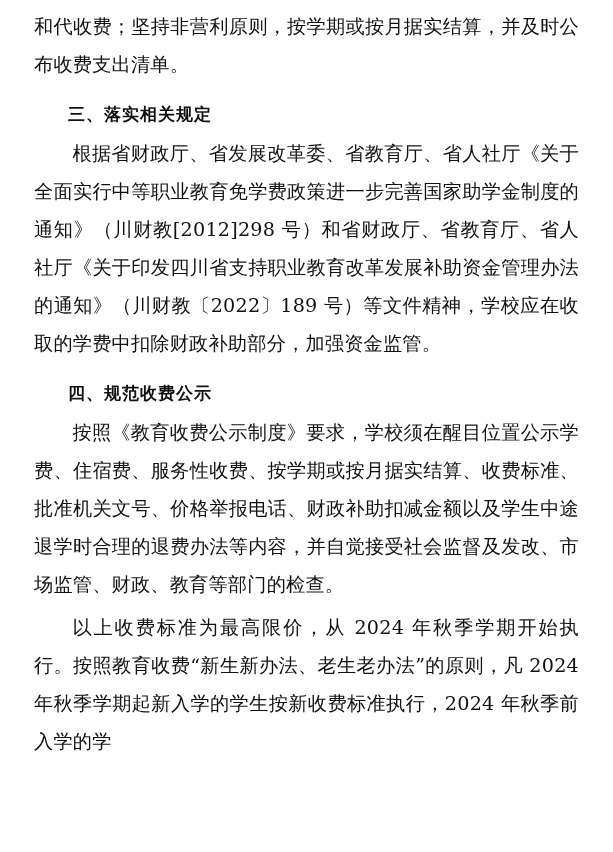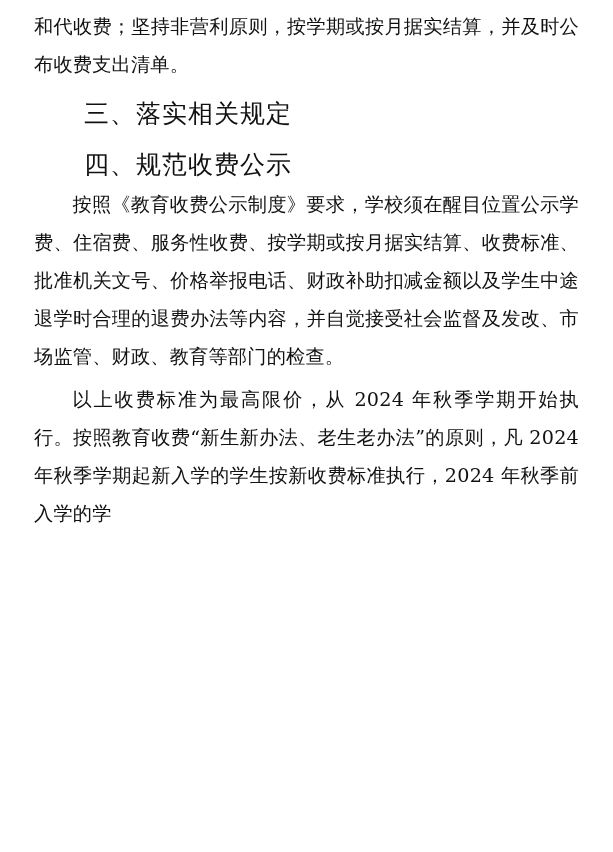--- a/index.html
+++ b/index.html
@@ -34,23 +34,23 @@
     text-indent: 2em;
     font-size: 19.2px;
     line-height: 38px;
   }
   p.para.noindent {
     text-indent: 0;
   }
   h2.heading {
     margin: 0;
     padding: 6px 0 2px 0;
-    font-size: 25px;
+    font-size: 17px;
     line-height: 38px;
-    font-weight: normal;
+    font-weight: bold;
     text-indent: 2em;
     font-family: "DejaVu Sans", "Liberation Sans", sans-serif;
     letter-spacing: 1px;
   }
   .blk {
     margin-bottom: 0;
   }
   .spacer-sm { height: 5px; }
 </style>
 </head>
@@ -59,20 +59,21 @@
 <div class="page">
   <div class="doc-body">
 
     <p class="para noindent blk">和代收费；坚持非营利原则，按学期或按月据实结算，并及时公布收费支出清单。</p>
 
 
     <div class="spacer-sm"></div>
 
     <h2 class="heading">三、落实相关规定</h2>
 
+    <p class="para blk">根据省财政厅、省发展改革委、省教育厅、省人社厅《关于全面实行中等职业教育免学费政策进一步完善国家助学金制度的通知》（川财教[2012]298 号）和省财政厅、省教育厅、省人社厅《关于印发四川省支持职业教育改革发展补助资金管理办法的通知》（川财教〔2022〕189 号）等文件精神，学校应在收取的学费中扣除财政补助部分，加强资金监管。</p>
 
     <div class="spacer-sm"></div>
 
     <h2 class="heading">四、规范收费公示</h2>
 
     <p class="para blk">按照《教育收费公示制度》要求，学校须在醒目位置公示学费、住宿费、服务性收费、按学期或按月据实结算、收费标准、批准机关文号、价格举报电话、财政补助扣减金额以及学生中途退学时合理的退费办法等内容，并自觉接受社会监督及发改、市场监管、财政、教育等部门的检查。</p>
 
     <div class="spacer-sm"></div>
 
 

